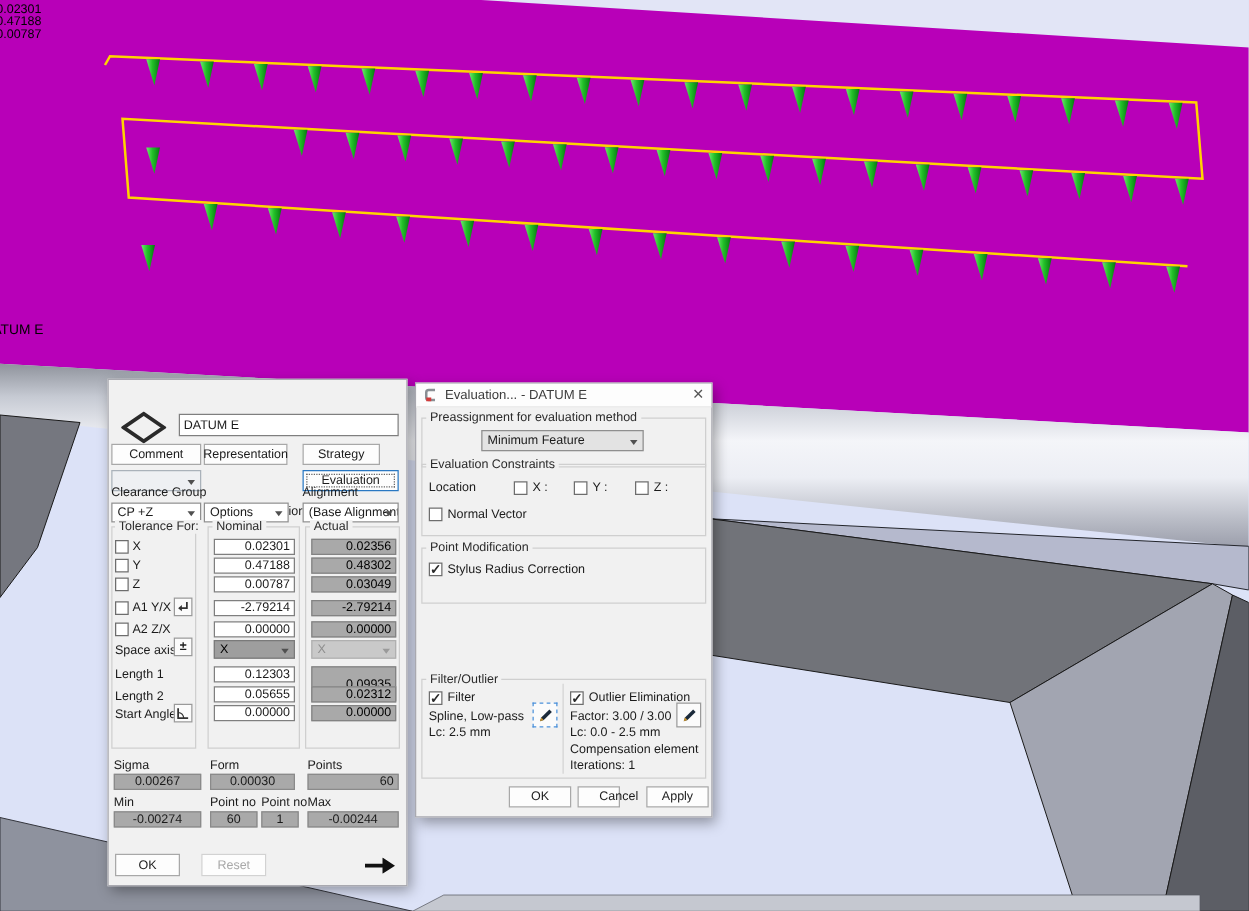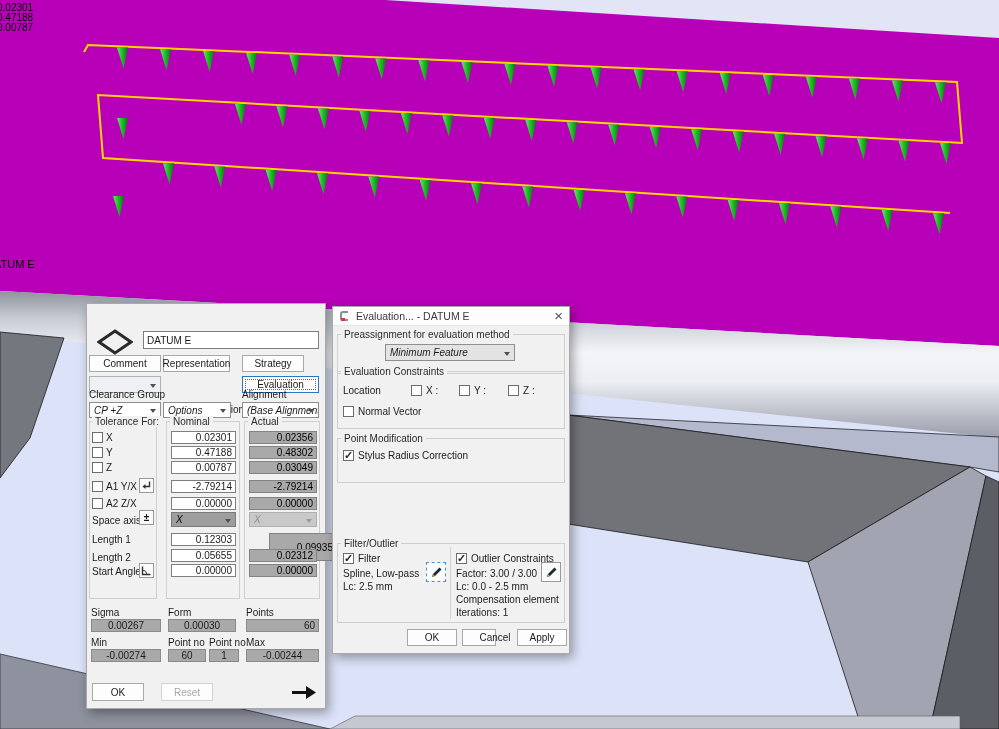--- a/index.html
+++ b/index.html
@@ -30,21 +30,21 @@
   .btn{
     position:absolute;background:#fdfdfd;border:1px solid #a8a8a8;
     display:flex;align-items:center;justify-content:center;font-size:10px;color:#1b1b1b;box-sizing:border-box;
   }
   .btn.disabled{color:#a8a8a8;border-color:#d2d2d2;}
   .btn.focused{border:1px solid #2a78c2;}
   .btn.focused::after{content:"";position:absolute;left:2px;right:2px;top:2px;bottom:2px;border:1px dotted #666;}
 
   .combo{
     position:absolute;background:#fff;border:1px solid #8f8f8f;box-sizing:border-box;
-    display:flex;align-items:center;padding:0 14px 0 4px;font-size:10px;overflow:hidden;white-space:nowrap;font-style:italic;
+    display:flex;align-items:center;padding:0 14px 0 4px;font-size:10px;overflow:hidden;white-space:nowrap;
   }
   .combo::after{
     content:"";position:absolute;right:4px;top:50%;margin-top:-1px;
     border-left:3.5px solid transparent;border-right:3.5px solid transparent;border-top:4px solid #505050;
   }
   .combo.light{background:#eef0f3;border-color:#aab2ba;}
   .combo.grayfill{background:#9e9e9e;border-color:#7a7a7a;color:#000;}
   .combo.disabled{background:#c9c9c9;border-color:#b0b0b0;color:#8f8f8f;}
   .combo.disabled::after{border-top-color:#9a9a9a;}
   .combo.method{background:#e3e3e3;}
@@ -237,21 +237,21 @@
   <div class="field nominal" style="left:84px;top:193px;width:65px;height:13px;">0.00000</div>
   <div class="field actual" style="left:162px;top:193px;width:68px;height:13px;">0.00000</div>
 
   <span class="lbl" style="left:5px;top:211px;">Space axis</span>
   <div class="icon-btn" style="left:52px;top:206px;width:15px;height:15px;font-weight:bold;">±</div>
   <div class="combo grayfill" style="left:84px;top:208px;width:65px;height:15px;">X</div>
   <div class="combo disabled" style="left:162px;top:208px;width:68px;height:15px;">X</div>
 
   <span class="lbl" style="left:5px;top:230px;">Length 1</span>
   <div class="field nominal" style="left:84px;top:229px;width:65px;height:13px;">0.12303</div>
-  <div class="field actual" style="left:162px;top:229px;width:68px;height:28px;margin-left:20px;">0.09935</div>
+  <div class="field actual" style="left:162px;top:229px;width:68px;height:28px;">0.09935</div>
 
   <span class="lbl" style="left:5px;top:248px;">Length 2</span>
   <div class="field nominal" style="left:84px;top:245px;width:65px;height:13px;">0.05655</div>
   <div class="field actual" style="left:162px;top:245px;width:68px;height:13px;text-align:right;">0.02312</div>
 
   <span class="lbl" style="left:5px;top:262px;">Start Angle</span>
   <div class="icon-btn" style="left:52px;top:259px;width:15px;height:15px;">
     <svg width="11" height="11">
         <path d="M1.5 1.5 v8 h8" fill="none" stroke="#333" stroke-width="1.4"></path>
         <path d="M6 9.5 A5 5 0 0 0 1.5 5" fill="none" stroke="#333" stroke-width="1"></path>
@@ -327,21 +327,21 @@
   <span class="lbl" style="left:10px;top:261px;">Spline, Low-pass</span>
   <span class="lbl" style="left:10px;top:274px;">Lc: 2.5 mm</span>
   <div class="icon-btn focused" style="left:93px;top:255px;width:20px;height:20px;">
     <svg width="13" height="13">
         <path d="M2 11 l1 -3 6.5 -6.5 2 2 -6.5 6.5 z" fill="#1b2a3a"></path>
         <path d="M2 11 l3 -1 -2 -2 z" fill="#c8922a"></path>
       </svg>
   </div>
 
   <div class="cb checked" style="left:123px;top:246px;"></div>
-  <span class="lbl" style="left:138px;top:246px;">Outlier Constraints</span>
+  <span class="lbl" style="left:138px;top:246px;">Outlier Elimination</span>
   <span class="lbl" style="left:123px;top:261px;">Factor: 3.00 / 3.00</span>
   <span class="lbl" style="left:123px;top:274px;">Lc: 0.0 - 2.5 mm</span>
   <span class="lbl" style="left:123px;top:287px;">Compensation element</span>
   <span class="lbl" style="left:123px;top:300px;">Iterations: 1</span>
   <div class="icon-btn" style="left:208px;top:255px;width:20px;height:20px;">
     <svg width="13" height="13">
         <path d="M2 11 l1 -3 6.5 -6.5 2 2 -6.5 6.5 z" fill="#1b2a3a"></path>
         <path d="M2 11 l3 -1 -2 -2 z" fill="#c8922a"></path>
       </svg>
   </div>

